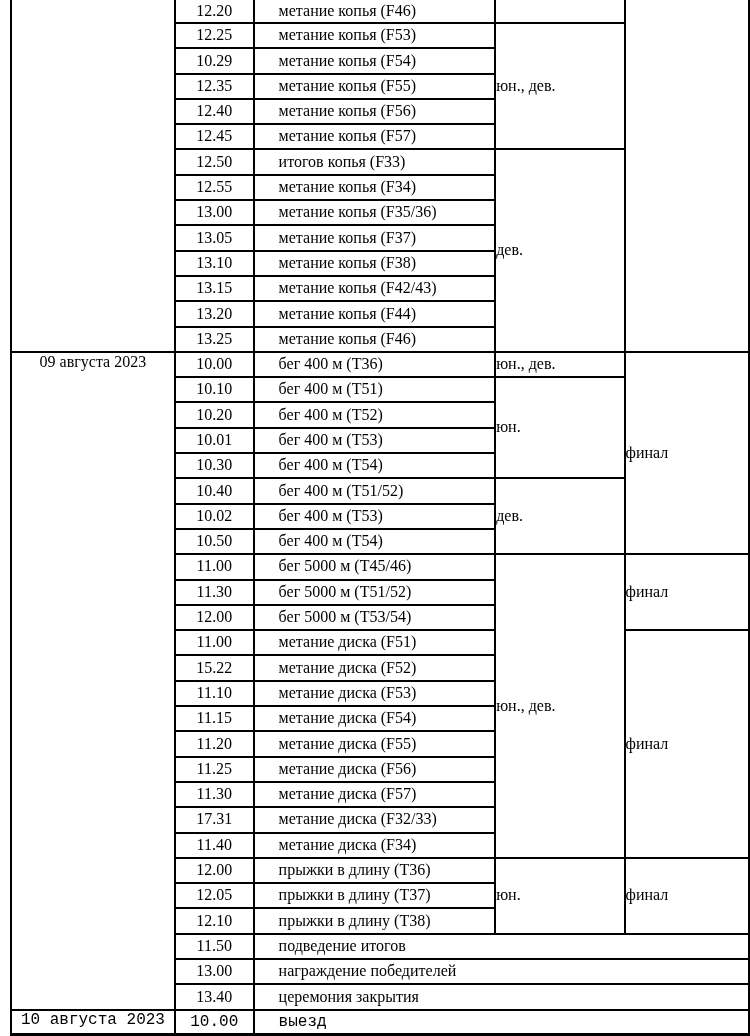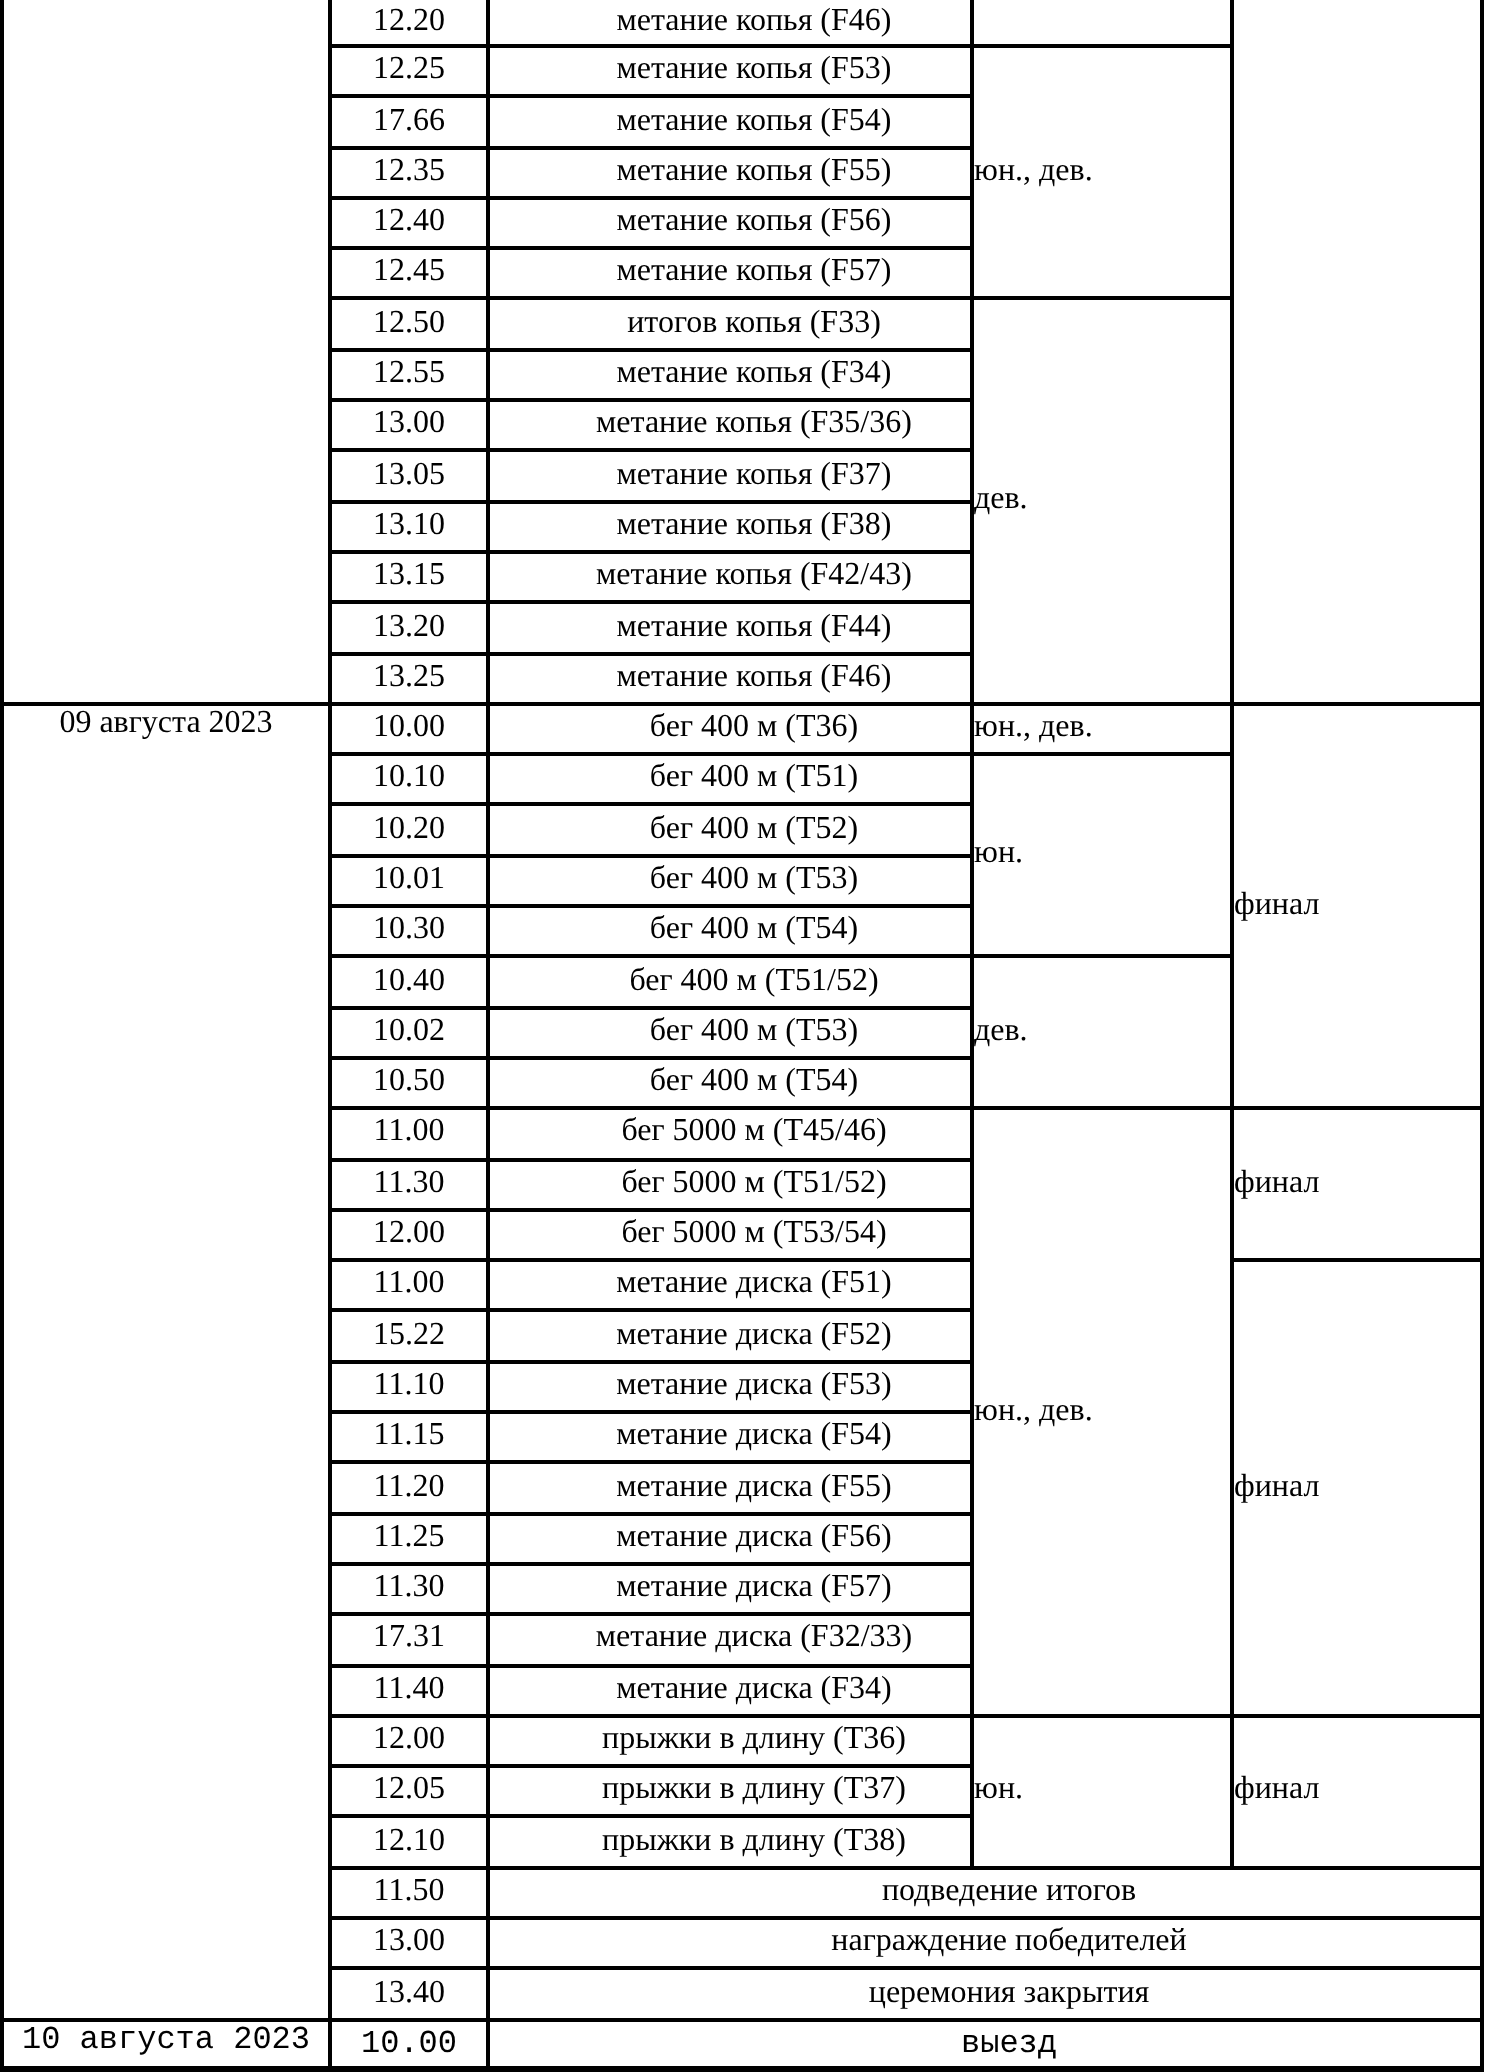--- a/index.html
+++ b/index.html
@@ -9,42 +9,42 @@
   }
   body {
     width: 750px; height: 1036px;
     font-family: "Liberation Serif", "DejaVu Serif", serif;
     color: #000000;
     overflow: hidden;
   }
   table {
     border-collapse: collapse;
     table-layout: fixed;
-    margin-left: 0;
+    margin-left: 10px;
   }
   td {
     border: 2px solid #000000;
     font-size: 16px;
     line-height: 1.05;
     padding: 0;
     overflow: hidden;
     white-space: nowrap;
     vertical-align: middle;
   }
   tr { height: 25.3px; }
   tr.first-row { height: 23px; }
   tr.first-row td { border-top: none; }
   tr:last-child td { border-bottom-width: 3px; font-family: Liberation Mono, monospace; }
   td.date {
     text-align: center;
     vertical-align: top;
     padding-top: 1px;
   }
   td.time { text-align: center; }
-  td.event { text-align: center; padding-left: 24px; }
+  td.event { text-align: left; padding-left: 24px; }
   td.group, td.stage { text-align: left; }
 </style>
 </head>
 <body>
 
 <table>
   <colgroup>
     <col style="width:164px">
     <col style="width:79px">
     <col style="width:242px">
@@ -58,21 +58,21 @@
         <td class="event">метание копья (F46)</td>
         <td class="group"></td>
         <td class="stage" rowspan="14"></td>
       </tr>
       <tr>
         <td class="time">12.25</td>
         <td class="event">метание копья (F53)</td>
         <td class="group" rowspan="5">юн., дев.</td>
       </tr>
       <tr>
-        <td class="time">17.66</td>
+        <td class="time">10.29</td>
         <td class="event">метание копья (F54)</td>
       </tr>
       <tr>
         <td class="time">12.35</td>
         <td class="event">метание копья (F55)</td>
       </tr>
       <tr>
         <td class="time">12.40</td>
         <td class="event">метание копья (F56)</td>
       </tr>

